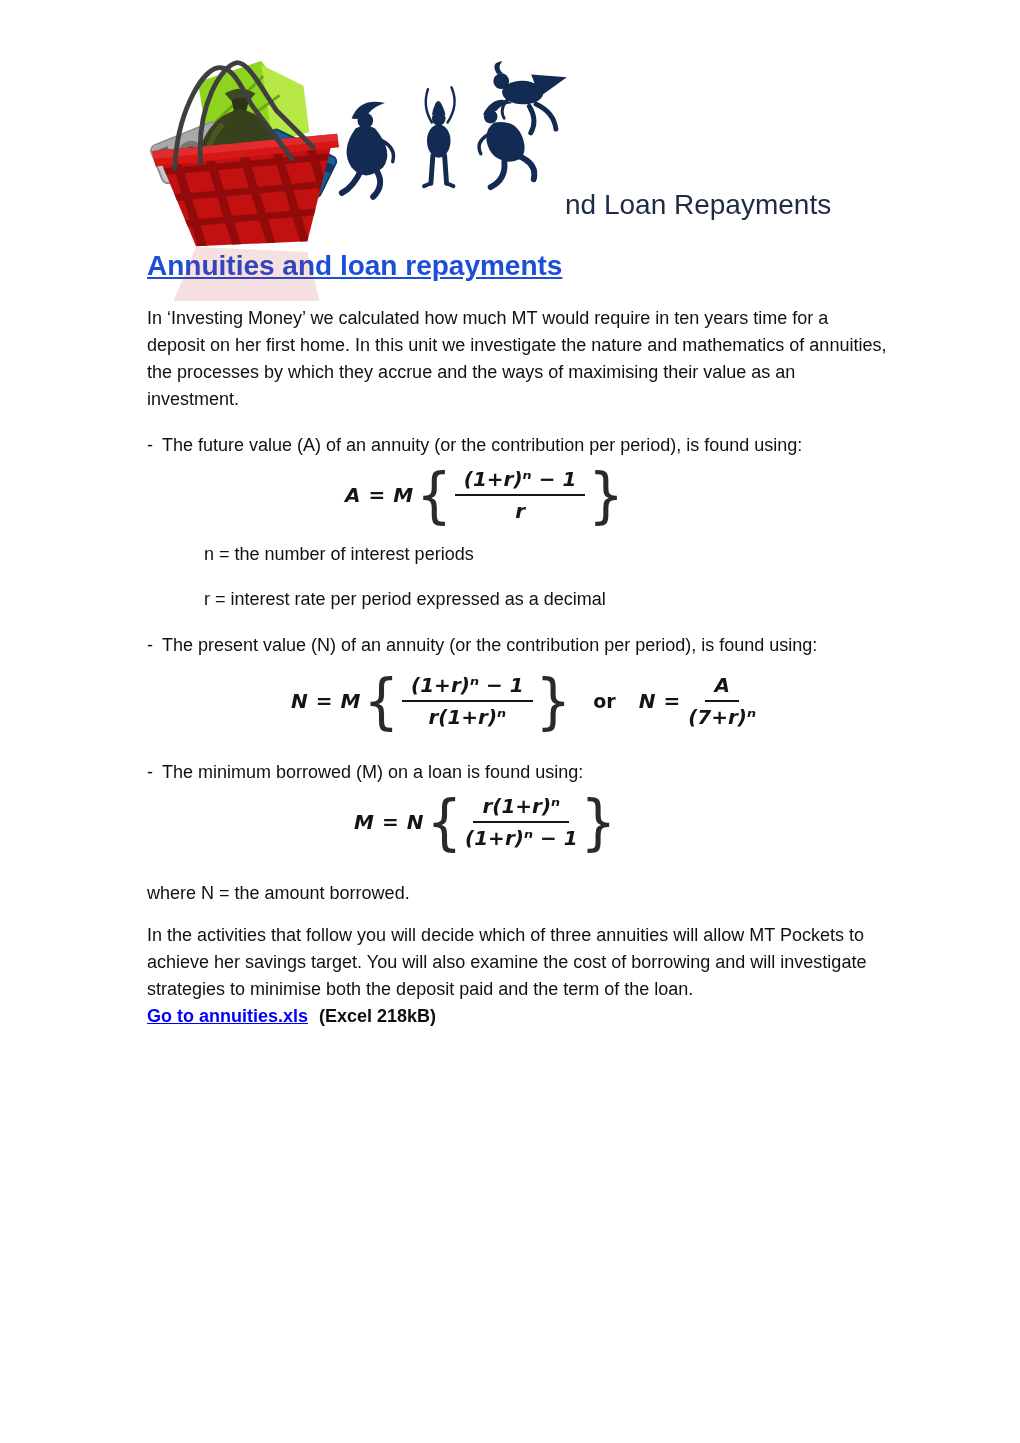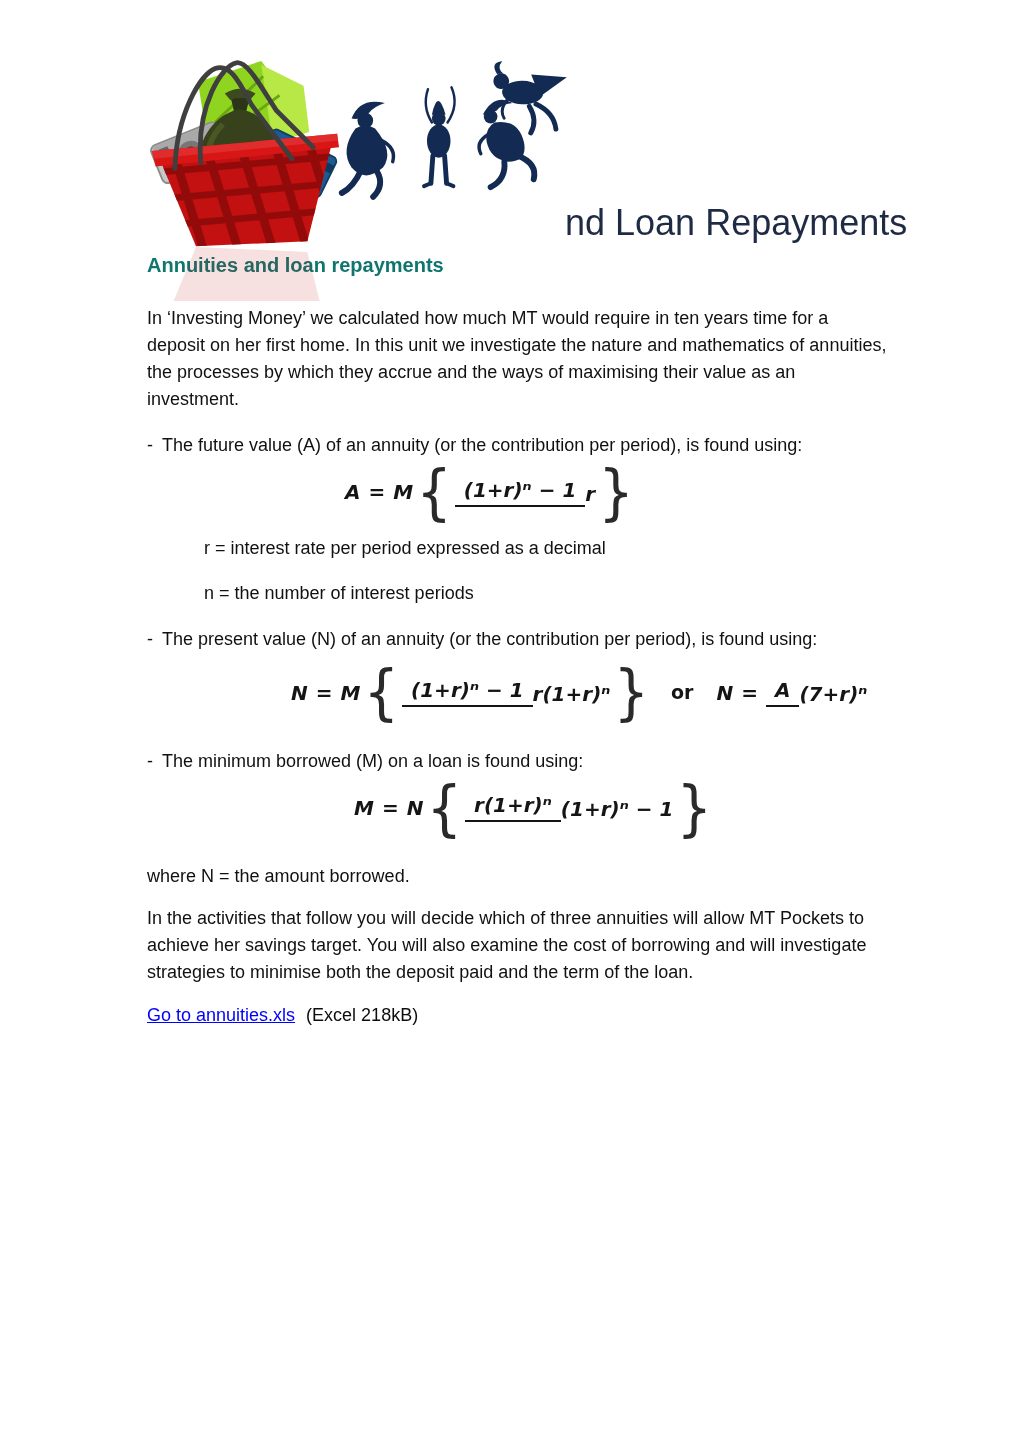--- a/index.html
+++ b/index.html
@@ -10,27 +10,27 @@
     background:#ffffff;
     overflow:hidden;
     font-family:"Liberation Sans", sans-serif;
     color:#111111;
   }
   
   .header { position:relative; height:250px; }
   .basket-art { position:absolute; left:148px; top:55px; }
   .dancers-art { position:absolute; left:332px; top:56px; }
   .page-title {
-    position:absolute; left:565px; top:204px;
-    font-size:36px; font-weight:400; line-height:1.05;
+    position:absolute; left:565px; top:190px;
+    font-size:28px; font-weight:400; line-height:1.05;
     color:#1f2b45; white-space:nowrap;
   }
   
   .main { margin-left:147px; width:742px; font-size:18px; line-height:27px; }
-  .section-heading { font-size:20px; line-height:31px; font-weight:bold; color:#0f766e; }
+  .section-heading { font-size:28px; line-height:31px; font-weight:bold; color:#1d4ed8;text-decoration:underline; }
   .para { margin-top:24px; }
   .para.tight { margin-top:15px; }
   .bullet { display:flex; margin-top:19px; }
   .bullet .marker { width:15px; flex:0 0 15px; }
   .bullet .btext { flex:1; }
   .definition { margin-top:18px; }
   .indented { margin-left:57px; }
   
   .formula {
     display:flex; align-items:center;
@@ -39,32 +39,32 @@
     font-size:20px; line-height:1.2; color:#151515;
     white-space:nowrap;
   }
   .f-var { padding:0 2px; }
   .f-eq  { padding:0 6px; font-style:normal; font-weight:600; }
   .f-brace {
     font-size:56px; font-weight:400; font-style:normal;
     line-height:0.9; transform:scaleY(1.08); padding:0 1px;
     color:#2a2a2a;
   }
-  .f-frac { display:inline-flex; flex-direction:row; align-items:center; margin:0 2px; }
+  .f-frac { display:inline-flex; flex-direction:column; align-items:center; margin:0 2px; }
   .f-num { padding:0 9px 3px; border-bottom:2px solid #151515; text-align:center; }
   .f-den { padding-top:3px; text-align:center; }
   .f-or  { font-style:normal; margin:0 21px; font-size:19px; }
   .formula-future  { margin:8px 0 0 196px; }
   .formula-present { margin:14px 0 0 142px; }
   .formula-min     { margin:8px 0 0 205px; }
   .where-m { margin-top:7px; }
   .bullet-min { margin-top:30px; }
   .where-n { margin-top:30px; }
   
-  .link-line { margin-top:16px; font-weight:normal; }
+  .link-line { font-weight:bold; }
   .doc-link { color:#0000ff; text-decoration:underline; cursor:pointer; }
   .link-suffix { color:#0d0d0d; margin-left:6px; }
 </style>
 </head>
 <body>
 
 <div class="page">
 
   <div class="header">
 
@@ -187,23 +187,23 @@
       <span class="f-var">M</span>
       <span class="f-brace">{</span>
       <span class="f-frac">
         <span class="f-num">(1+r)ⁿ − 1</span>
         <span class="f-den">r</span>
       </span>
       <span class="f-brace">}</span>
     </div>
 
 
+    <p class="definition indented">n = the number of interest periods</p>
+
     <p class="definition indented">r = interest rate per period expressed as a decimal</p>
-
-    <p class="definition indented">n = the number of interest periods</p>
 
     <div class="bullet">
       <span class="marker">-</span>
       <span class="btext">The present value (N) of an annuity (or the contribution per period), is found using:</span>
     </div>
 
     <div class="formula formula-present">
       <span class="f-var">N</span>
       <span class="f-eq">=</span>
       <span class="f-var">M</span>

